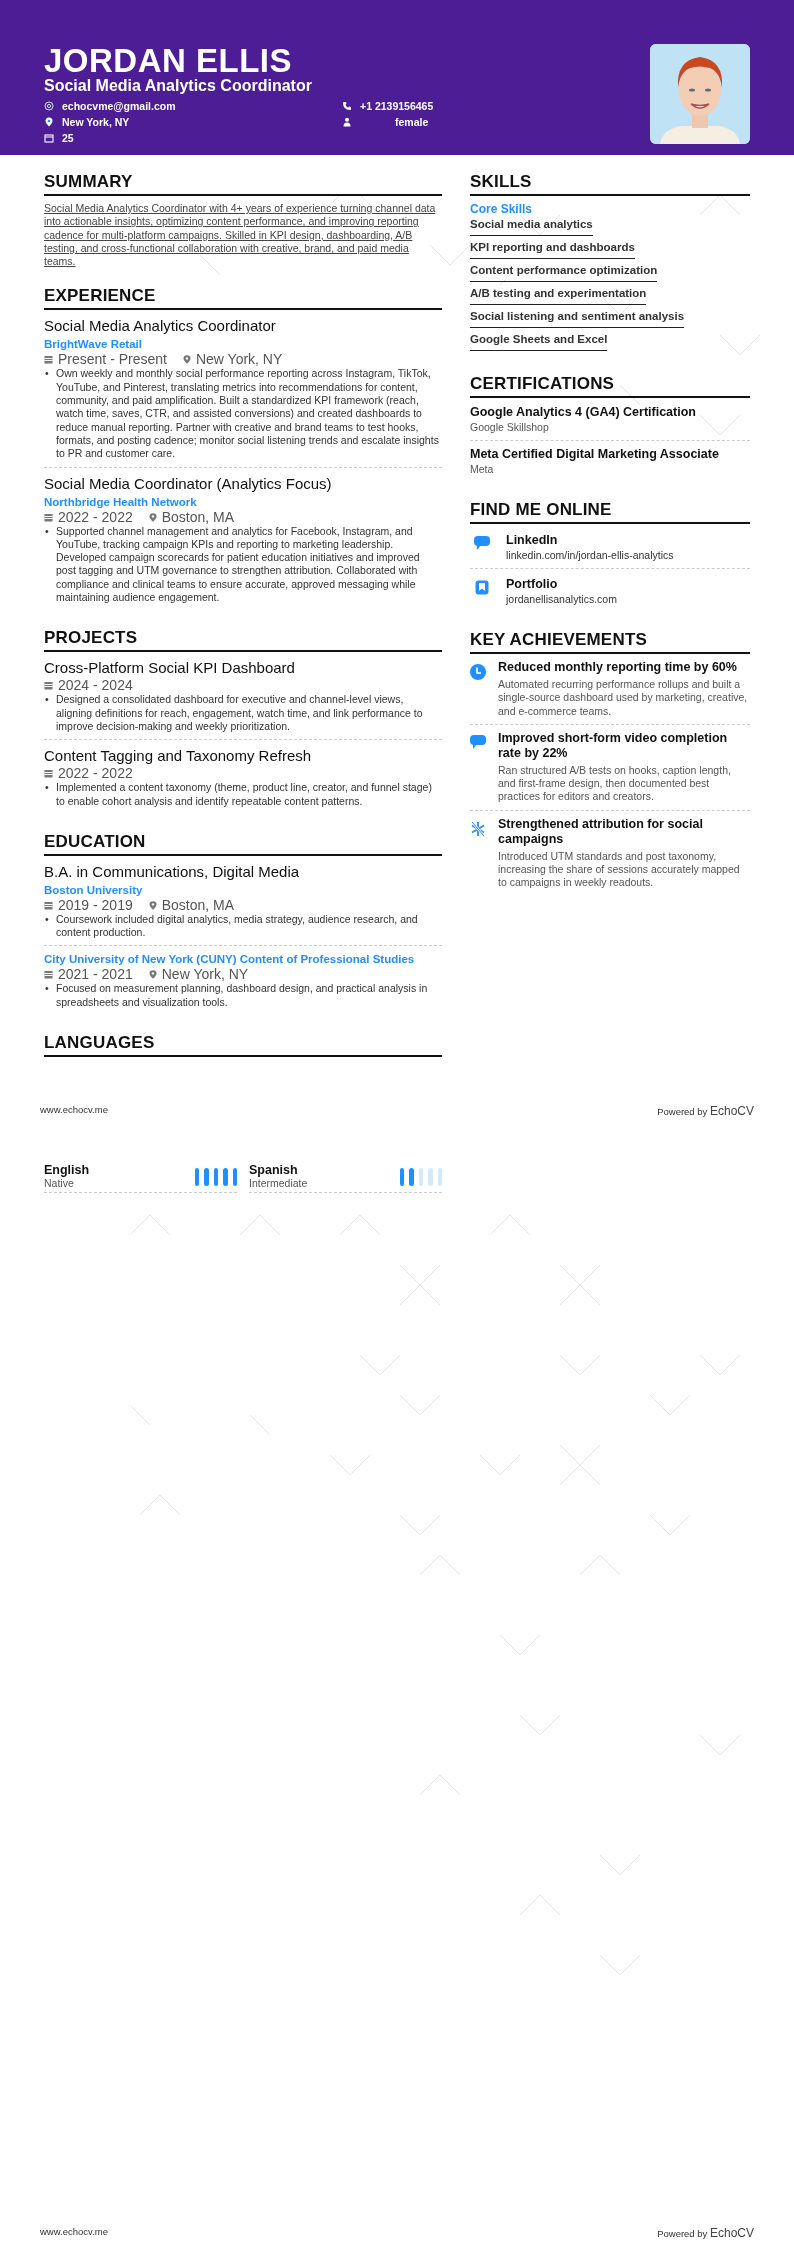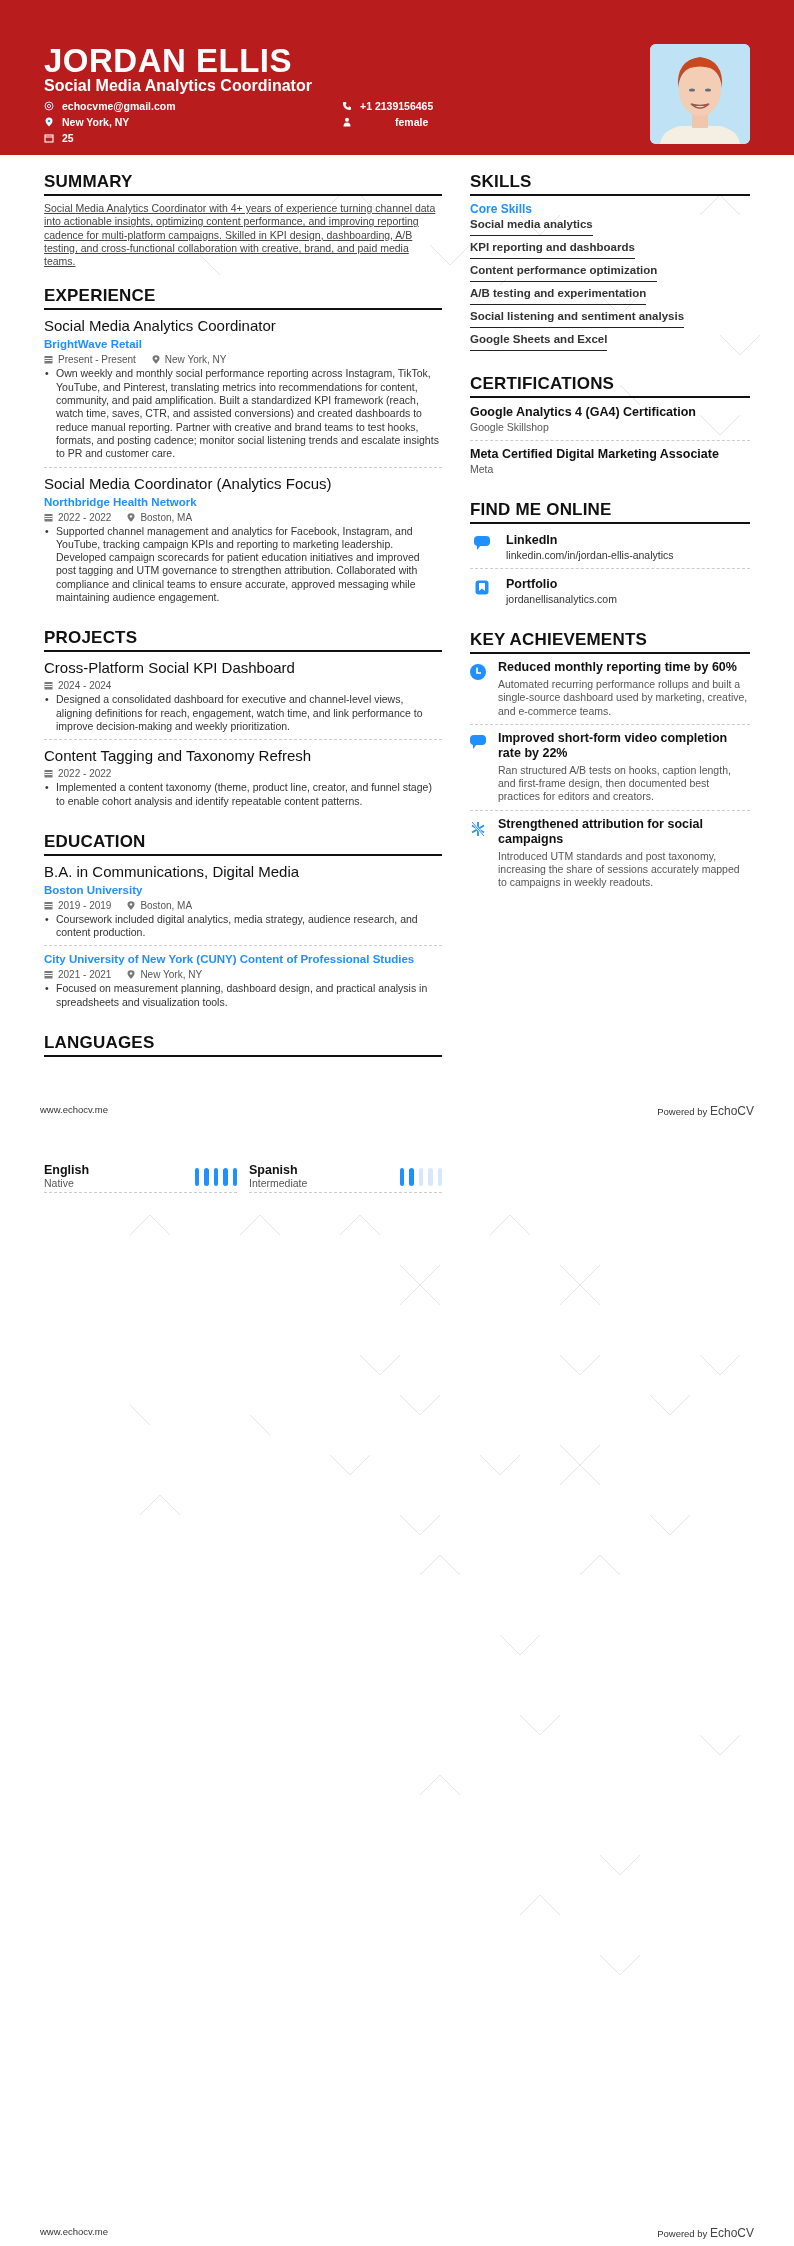--- a/index.html
+++ b/index.html
@@ -1,36 +1,36 @@
 <!DOCTYPE html>
 <html><head>
 <meta charset="utf-8">
 <style>
   * { box-sizing: border-box; margin: 0; padding: 0; }
   html, body { width: 794px; background: #fff; }
   body { font-family: "Liberation Sans", "DejaVu Sans", sans-serif; color: #222; position: relative; height: 2246px; overflow: hidden; }
   .bg-pattern { position: absolute; left: 0; top: 155px; width: 794px; height: 2091px; z-index: 0; pointer-events: none; }
-  .header { position: relative; z-index: 1; background: #b91c1c; height: 155px; color: #fff; }
+  .header { position: relative; z-index: 1; background: #4c1d95; height: 155px; color: #fff; }
   .header .name { position: absolute; left: 44px; top: 42px; font-size: 33px; font-weight: bold; letter-spacing: 0.5px; }
   .header .title { position: absolute; left: 44px; top: 77px; font-size: 16px; font-weight: bold; }
   .contacts { position: absolute; left: 44px; top: 100px; width: 440px; font-size: 10.5px; font-weight: bold; }
   .contact { position: absolute; display: flex; align-items: center; gap: 8px; white-space: nowrap; }
   .contact .ci { width: 10px; height: 10px; display: inline-flex; align-items: center; justify-content: center; }
   .photo { position: absolute; left: 650px; top: 44px; width: 100px; height: 100px; border-radius: 6px; overflow: hidden; background: #bfe2f5; }
 
   .left { position: absolute; z-index: 1; left: 44px; top: 172px; width: 398px; }
   .right { position: absolute; z-index: 1; left: 470px; top: 172px; width: 280px; }
   .sec-title { font-size: 17px; font-weight: bold; color: #111; padding-bottom: 2px; border-bottom: 2.5px solid #111; margin-bottom: 6px; letter-spacing: 0.2px; }
   .para { font-size: 10.5px; line-height: 13.3px; color: #444; text-decoration: underline; }
   .section { margin-bottom: 18px; }
   .entry { padding-bottom: 6px; margin-bottom: 6px; border-bottom: 1px dashed #ccc; }
   .entry:last-child { border-bottom: none; margin-bottom: 0; }
   .entry-title { font-size: 15px; color: #111; line-height: 19px; }
   .entry-org { font-size: 11.5px; font-weight: bold; color: #2190ff; line-height: 14px; margin-top: 2px; }
-  .meta { font-size: 10px; color: #555; display: flex; gap: 16px; margin-top: 2px; line-height: 13px; }
+  .meta { font-size: 14px; color: #555; display: flex; gap: 16px; margin-top: 2px; line-height: 13px; }
   .meta span { display: inline-flex; align-items: center; gap: 5px; }
   .bullets { list-style: none; margin-top: 1px; }
   .bullets li { font-size: 10.5px; line-height: 13.3px; color: #333; padding-left: 12px; position: relative; }
   .bullets li::before { content: "•"; position: absolute; left: 1px; top: 0; }
 
   .skill-group { font-size: 12px; font-weight: bold; color: #2190ff; margin-bottom: 2px; }
   .skill { display: inline-block; font-size: 11.5px; font-weight: bold; color: #333; padding-bottom: 5px; border-bottom: 1px solid #222; margin-bottom: 5px; clear: both; }
   .skills-list { display: flex; flex-direction: column; align-items: flex-start; }
   .cert { padding-bottom: 5px; margin-bottom: 5px; border-bottom: 1px dashed #ccc; }
   .cert:last-child { border-bottom: none; }

